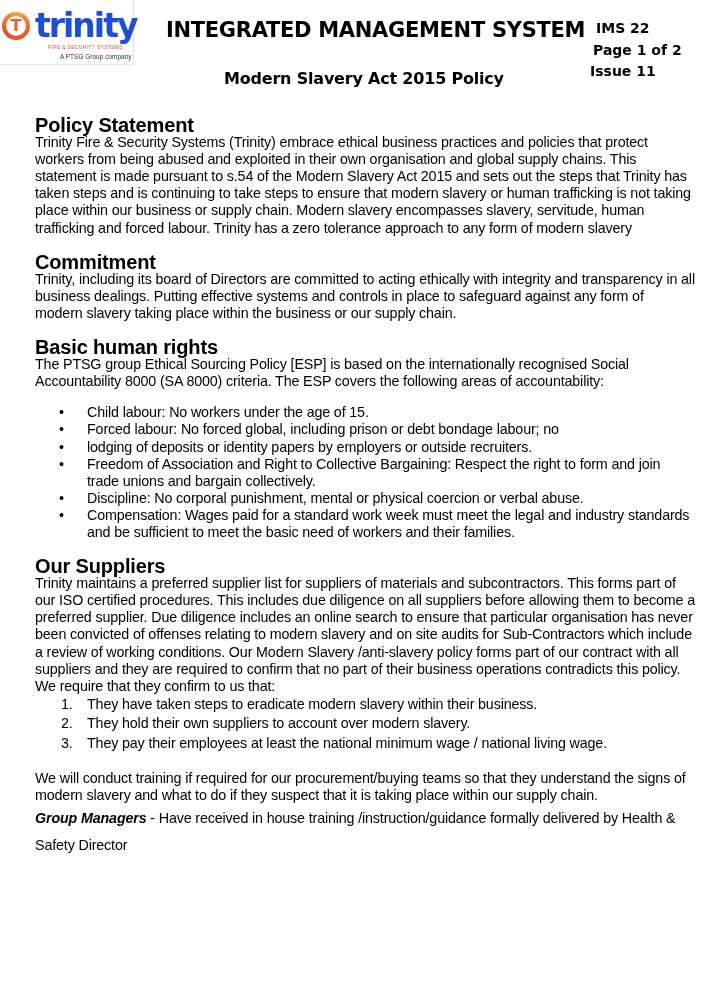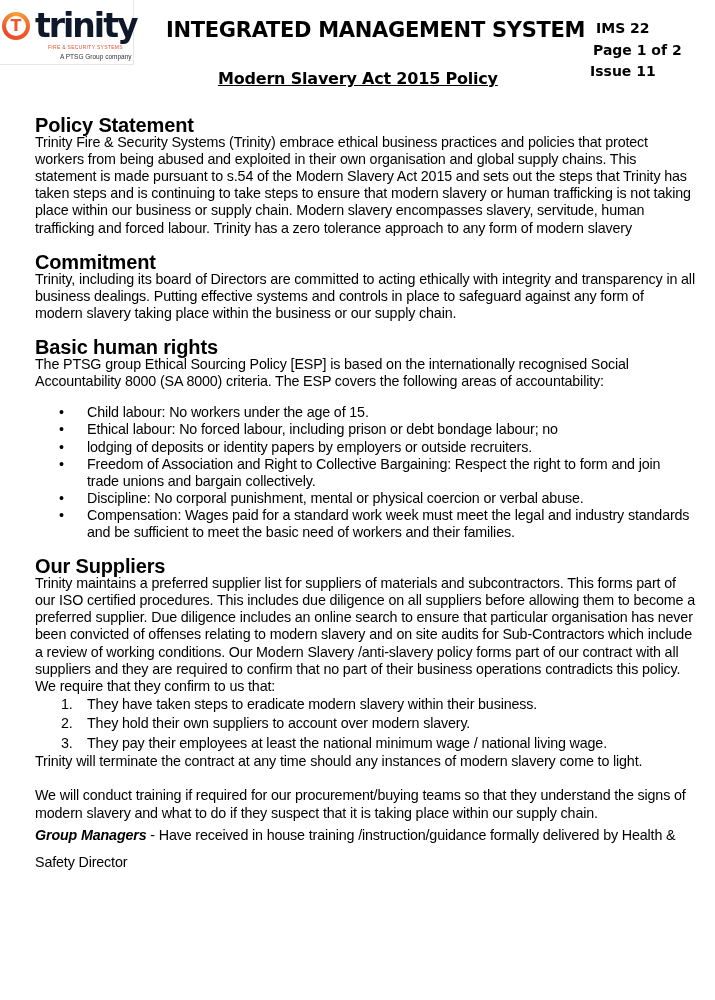--- a/index.html
+++ b/index.html
@@ -1,26 +1,26 @@
 <!DOCTYPE html>
 <html><head>
 <meta charset="utf-8">
 <style>
   html, body { margin: 0; padding: 0; background: #ffffff; }
   body { width: 715px; height: 1000px; position: relative; overflow: hidden; color: #000; font-family: "Liberation Sans", sans-serif; }
   .logo-box { position: absolute; left: 0; top: 0; width: 133px; height: 64px; border-right: 1px solid #e6e6e6; border-bottom: 1px solid #e6e6e6; }
   .logo-ring { position: absolute; left: 2px; top: 12px; width: 28px; height: 28px; border-radius: 50%; background: conic-gradient(#f7a23b, #ef5a2a, #e84a2c, #f7a23b); }
   .logo-ring-inner { position: absolute; left: 4px; top: 4px; width: 20px; height: 20px; border-radius: 50%; background: #fff; }
   .logo-t { position: absolute; left: 4px; top: 3px; width: 20px; height: 22px; font: bold 16px "DejaVu Sans", sans-serif; color: #ea5a2c; text-align: center; line-height: 22px; }
-  .logo-word { position: absolute; left: 35px; top: 8px; font: bold 33px "DejaVu Sans", sans-serif; letter-spacing: -2px; color: #0f172a; line-height: 36px; }
+  .logo-word { position: absolute; left: 35px; top: 8px; font: bold 33px "DejaVu Sans", sans-serif; letter-spacing: -2px; color: #1d4ed8; line-height: 36px; }
   .logo-sub { position: absolute; left: 48px; top: 44px; font: 5px "Liberation Sans", sans-serif; color: #e0553a; letter-spacing: 0.3px; }
   .logo-group { position: absolute; left: 60px; top: 53px; font: 6.5px "Liberation Sans", sans-serif; color: #333; }
 
   .ims-title { position: absolute; left: 166px; top: 18px; font: bold 21px "DejaVu Sans", sans-serif; letter-spacing: -0.3px; }
-  .doc-title { position: absolute; left: 218px; top: 69px; font: bold 16px "DejaVu Sans", sans-serif; text-decoration: underline; letter-spacing: -0.2px; }
+  .doc-title { position: absolute; left: 224px; top: 69px; font: bold 16px "DejaVu Sans", sans-serif; letter-spacing: -0.2px; }
   .meta { position: absolute; font: bold 14px "DejaVu Sans", sans-serif; }
   .meta-ims { left: 596px; top: 20px; }
   .meta-page { left: 593px; top: 42px; }
   .meta-issue { left: 590px; top: 63px; }
 
   .content { position: absolute; left: 35px; top: 117px; width: 660px; font-size: 14.3px; line-height: 17.1px; letter-spacing: -0.15px; }
   .content h2 { font-size: 20px; font-weight: bold; margin: 0; line-height: 17.1px; }
   .content p { margin: 0; }
   .sec { margin-bottom: 17px; }
   ul.bullets { list-style: none; margin: 14px 0 17px 0; padding: 0; }
@@ -61,38 +61,37 @@
   <div class="sec">
     <h2>Commitment</h2>
     <p>Trinity, including its board of Directors are committed to acting ethically with integrity and transparency in all business dealings. Putting effective systems and controls in place to safeguard against any form of modern slavery taking place within the business or our supply chain.</p>
   </div>
 
   <div>
     <h2>Basic human rights</h2>
     <p>The PTSG group Ethical Sourcing Policy [ESP] is based on the internationally recognised Social Accountability 8000 (SA 8000) criteria. The ESP covers the following areas of accountability:</p>
     <ul class="bullets">
       <li><span class="dot">•</span><span>Child labour: No workers under the age of 15.</span></li>
-      <li><span class="dot">•</span><span>Ethical labour: No forced labour, including prison or debt bondage labour; no</span></li>
+      <li><span class="dot">•</span><span>Forced labour: No forced global, including prison or debt bondage labour; no</span></li>
       <li><span class="dot">•</span><span>lodging of deposits or identity papers by employers or outside recruiters.</span></li>
       <li><span class="dot">•</span><span>Freedom of Association and Right to Collective Bargaining: Respect the right to  form and join trade unions and bargain collectively.</span></li>
       <li><span class="dot">•</span><span>Discipline: No corporal punishment, mental or physical coercion or verbal abuse.</span></li>
       <li><span class="dot">•</span><span>Compensation: Wages paid for a standard work week must meet the legal and industry standards and be sufficient to meet the basic need of workers and their families.</span></li>
     </ul>
   </div>
 
   <div class="sec">
     <h2>Our Suppliers</h2>
     <p>Trinity maintains a preferred supplier list for suppliers of materials and subcontractors. This forms part of our ISO certified procedures. This includes due diligence on all suppliers before allowing them to become a preferred supplier. Due diligence includes an online search to ensure that particular organisation has never been convicted of offenses relating to modern slavery and on site audits for Sub-Contractors which include a review of working conditions. Our Modern Slavery /anti-slavery policy forms part of our contract with all suppliers and they are required to confirm that no part of their business operations contradicts this policy.</p>
     <p>We require that they confirm to us that:</p>
     <ol class="nums">
       <li><span class="num">1.</span><span>They have taken steps to eradicate modern slavery within their business.</span></li>
       <li><span class="num">2.</span><span>They hold their own suppliers to account over modern slavery.</span></li>
       <li><span class="num">3.</span><span>They pay their employees at least the national minimum wage / national living wage.</span></li>
     </ol>
-    <p>Trinity will terminate the contract at any time should any instances of modern slavery come to light.</p>
   </div>
 
   <div>
     <p>We will conduct training if required for our procurement/buying teams so that they understand the signs of modern slavery and what to do if they suspect that it is taking place within our supply chain.</p>
     <p class="role"><b>Group Managers</b><span> - Have received in house training /instruction/guidance formally delivered by Health &amp; Safety Director</span></p>
   </div>
 
 </div>
 
 </body></html>

